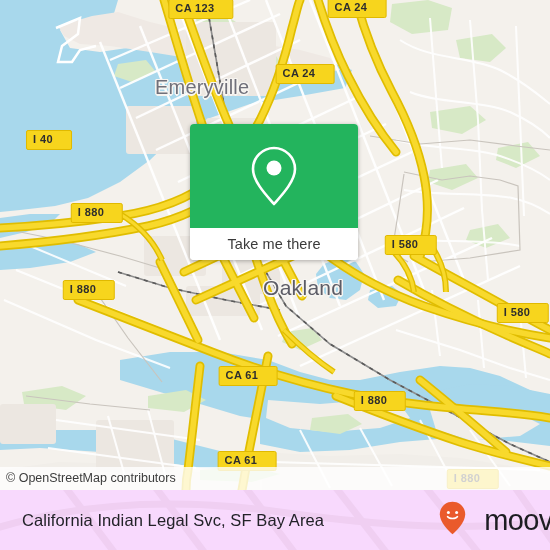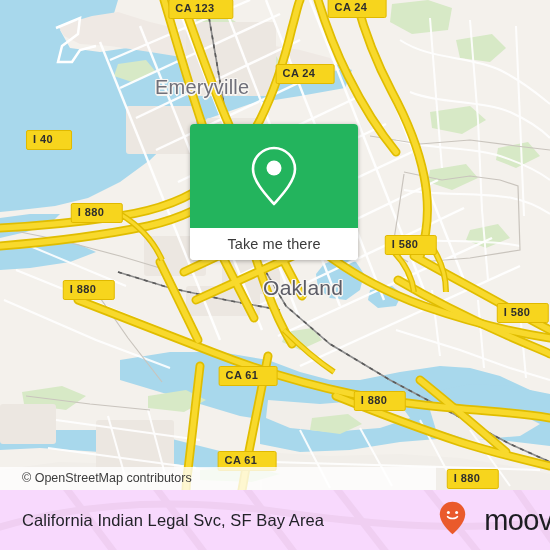--- a/index.html
+++ b/index.html
@@ -71,27 +71,27 @@
     letter-spacing: 0.4px;
     transform: translate(-50%, -50%);
     box-sizing: border-box;
   }
 
   
   #attribution {
     position: absolute;
     left: 0;
     top: 467px;
-    width: 436px;
+    width: 550px;
     height: 23px;
     background: rgba(255,255,255,0.78);
     color: #3c3c3c;
     font-size: 12.5px;
     line-height: 23px;
-    padding-left: 22px;
+    padding-left: 6px;
     box-sizing: border-box;
     white-space: nowrap;
   }
 
   
   #poi-card {
     position: absolute;
     left: 190px;
     top: 124px;
     width: 168px;

